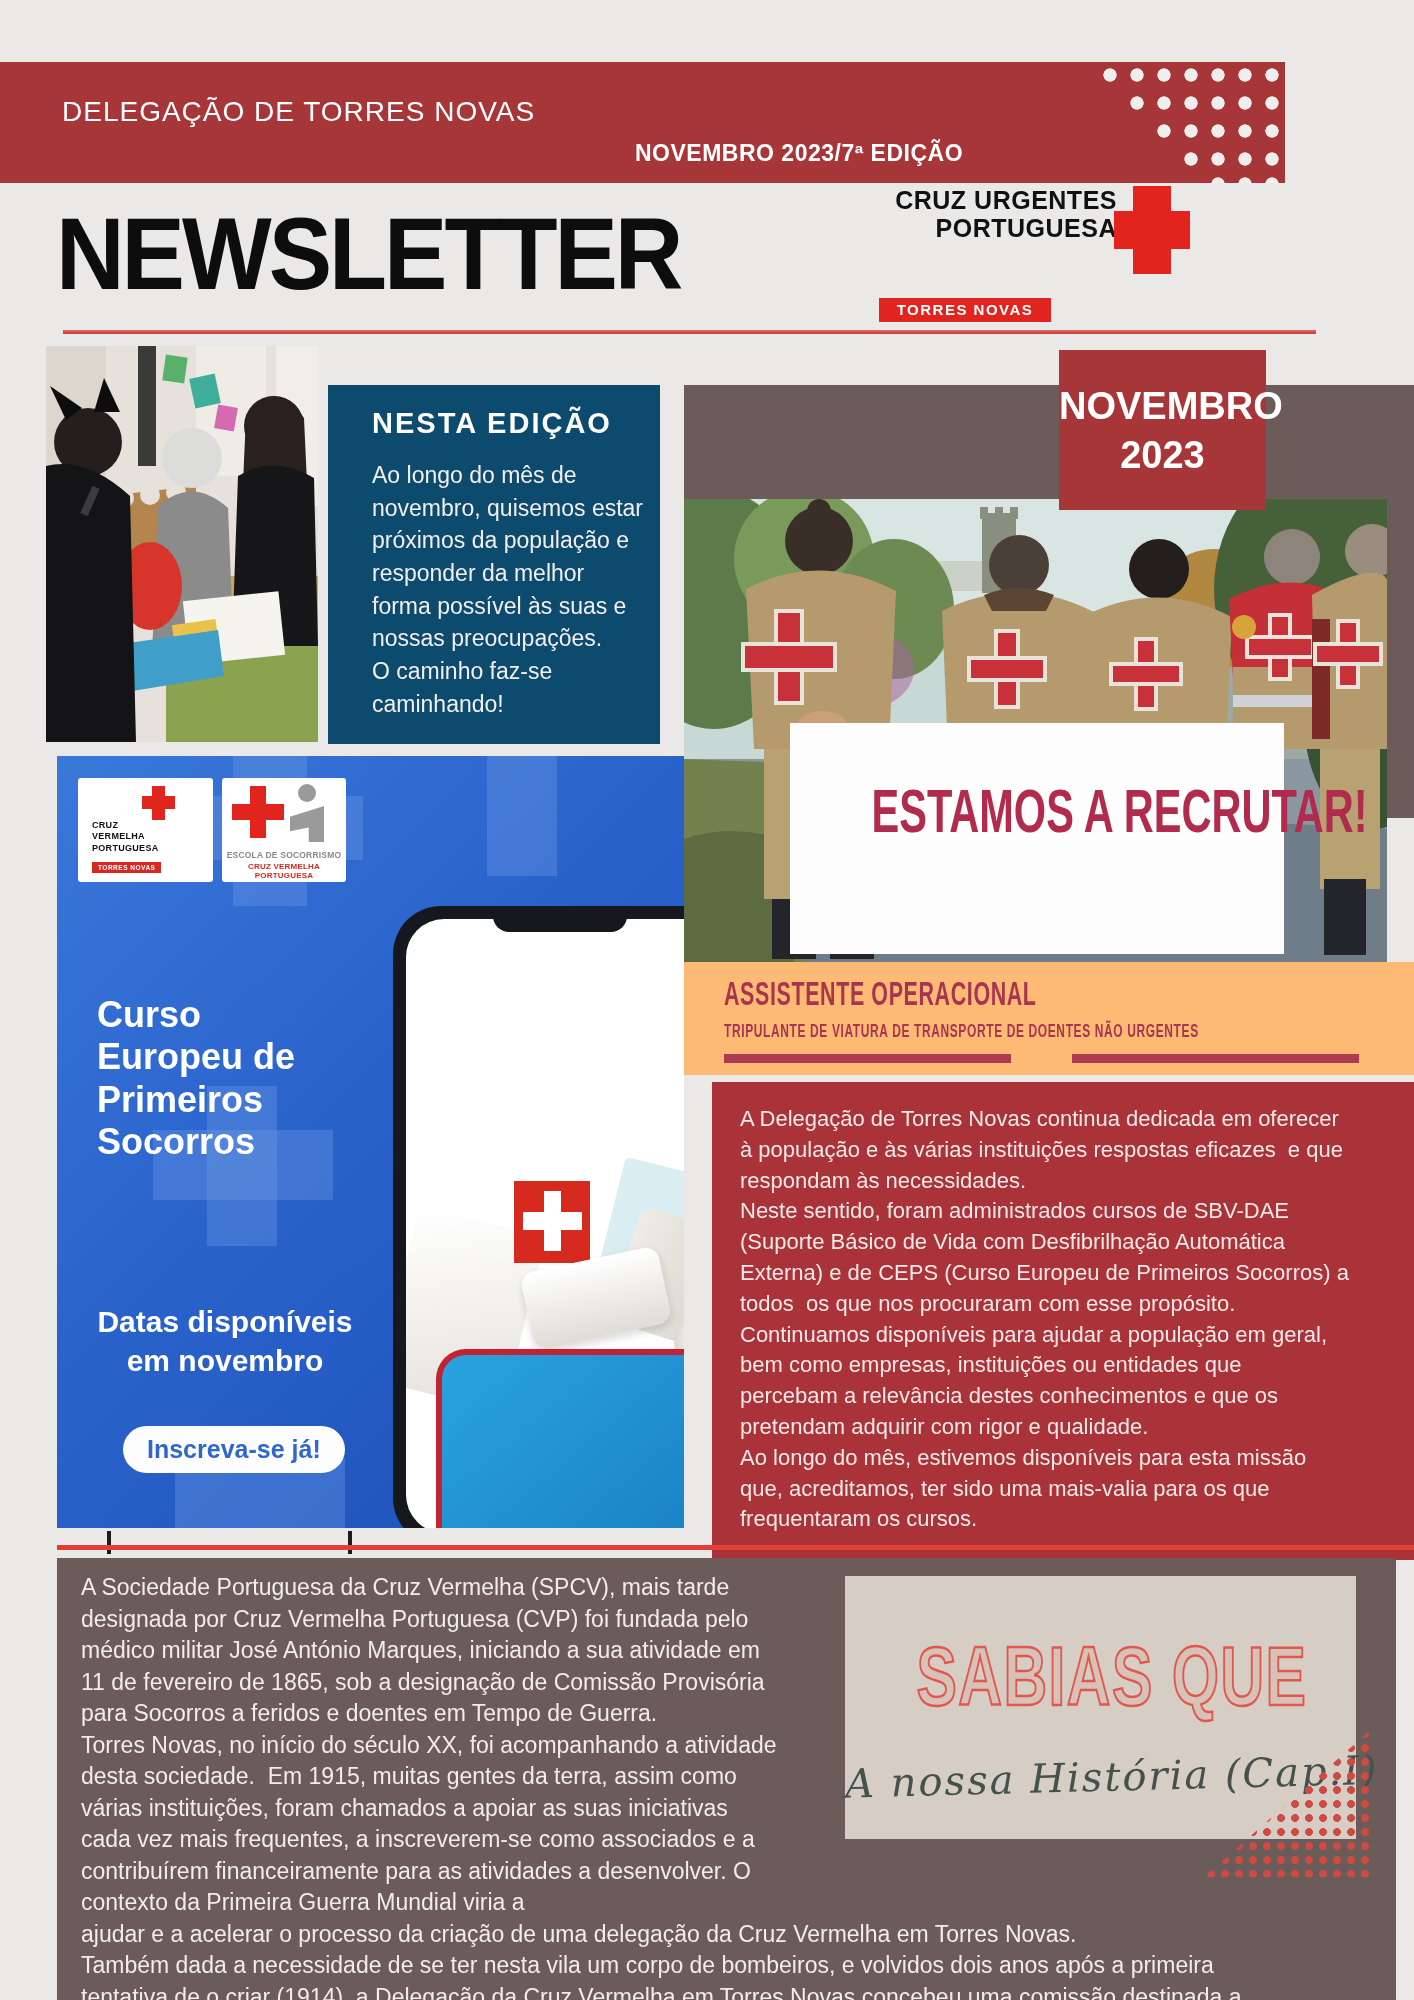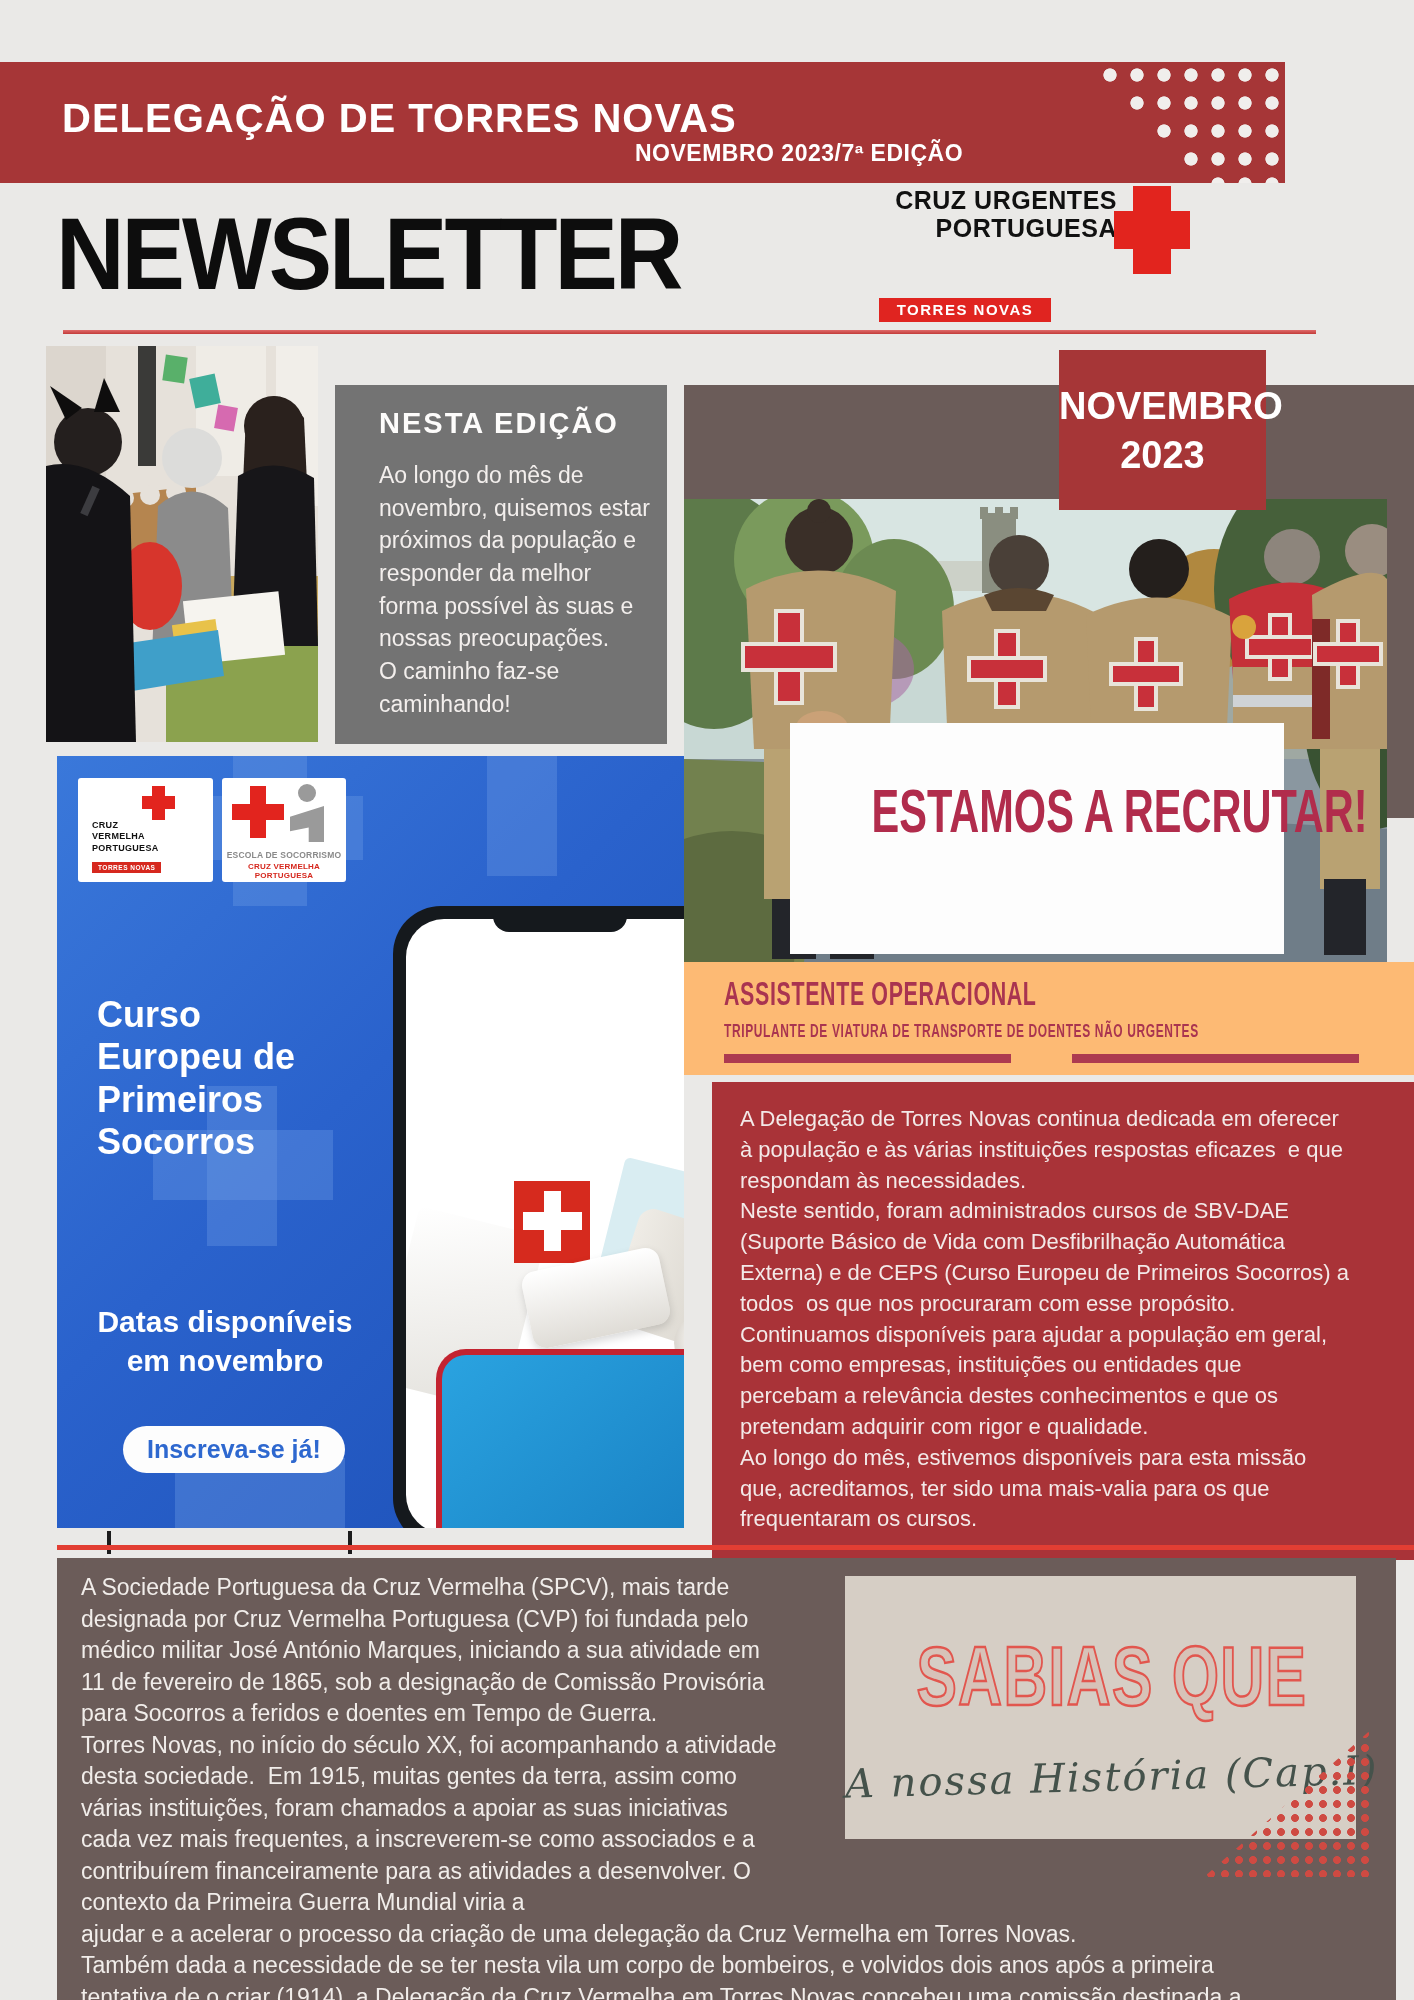--- a/index.html
+++ b/index.html
@@ -2,37 +2,37 @@
 <html><head>
 <meta charset="utf-8">
 <style>
   html,body{margin:0;padding:0;}
   body{font-family:"Liberation Sans", sans-serif; background:#cfcecc;}
   .page{position:relative; width:1414px; height:2000px; background:#eae9e7; overflow:hidden; margin:0 auto;}
   .abs{position:absolute;}
 
   
   .top-banner{left:0; top:62px; width:1285px; height:121px; background:#a63637; overflow:hidden;}
-  .delegation{left:62px; top:34px; color:#fff; font-size:40px; font-weight:bold; letter-spacing:1px; white-space:nowrap;}
+  .delegation{left:62px; top:34px; color:#fff; font-size:28px; font-weight:normal; letter-spacing:1px; white-space:nowrap;}
   .edition{left:635px; top:78px; width:320px; text-align:right; color:#fff; font-size:23px; font-weight:bold; letter-spacing:.5px; white-space:nowrap;}
   .dotrow{height:14px; background-image:radial-gradient(circle at 7px 7px,#f0eeec 6.3px,rgba(0,0,0,0) 7px); background-size:27px 14px; background-repeat:repeat-x;}
 
   .newsletter{left:56px; top:196px; color:#0d0d0d; font-size:95px; font-weight:bold; letter-spacing:-3px; transform:scaleY(1.07); transform-origin:left top; white-space:nowrap;}
 
   .cvp-logo-text{left:877px; top:186px; width:240px; text-align:right; color:#111; font-weight:bold; font-size:25px; line-height:1.12; letter-spacing:.5px;}
   .cvp-cross-v{left:1133px; top:186px; width:38px; height:88px; background:#e2241e;}
   .cvp-cross-h{left:1114px; top:211px; width:76px; height:38px; background:#e2241e;}
   .tn-badge{left:879px; top:298px; width:172px; height:24px; background:#e02420; color:#fff; font-size:15px; font-weight:bold; letter-spacing:1.5px; text-align:center; line-height:24px;}
   .red-rule{left:63px; top:330px; width:1253px; height:4px; background:linear-gradient(#e06b6b,#c23b39);}
 
   
   .photo-lib{left:46px; top:346px; width:272px; height:396px; overflow:hidden; background:#e3ded7;}
 
   
-  .nesta-panel{left:328px; top:385px; width:332px; height:359px; background:#737373;margin-left:7px;}
+  .nesta-panel{left:328px; top:385px; width:332px; height:359px; background:#0c4a6e;}
   .nesta-head{left:44px; top:22px; color:#fdfcfb; font-size:29px; font-weight:bold; letter-spacing:2px; white-space:nowrap;}
   .nesta-body{left:44px; top:74px; width:292px; color:#f3efed; font-size:23px; line-height:1.42; white-space:pre-wrap;}
 
   
   .brown-b{left:684px; top:385px; width:730px; height:433px; background:#6b5c59;}
   .photo-recruit{left:684px; top:499px; width:703px; height:463px; overflow:hidden; background:#9aa8a2;}
   .recruit-banner{left:106px; top:224px; width:494px; height:231px; background:#fdfdfd;}
   .recruit-banner-text{width:100%; text-align:center; margin-top:52px; color:#b12c4c; font-size:62px; font-weight:bold; transform:scaleX(0.67); transform-origin:center top; white-space:nowrap;}
 
   .issue-box{left:1059px; top:350px; width:207px; height:160px; background:#a63637; color:#fff; text-align:center; font-weight:bold; font-size:38px; line-height:1.3; padding-top:32px; box-sizing:border-box;}

